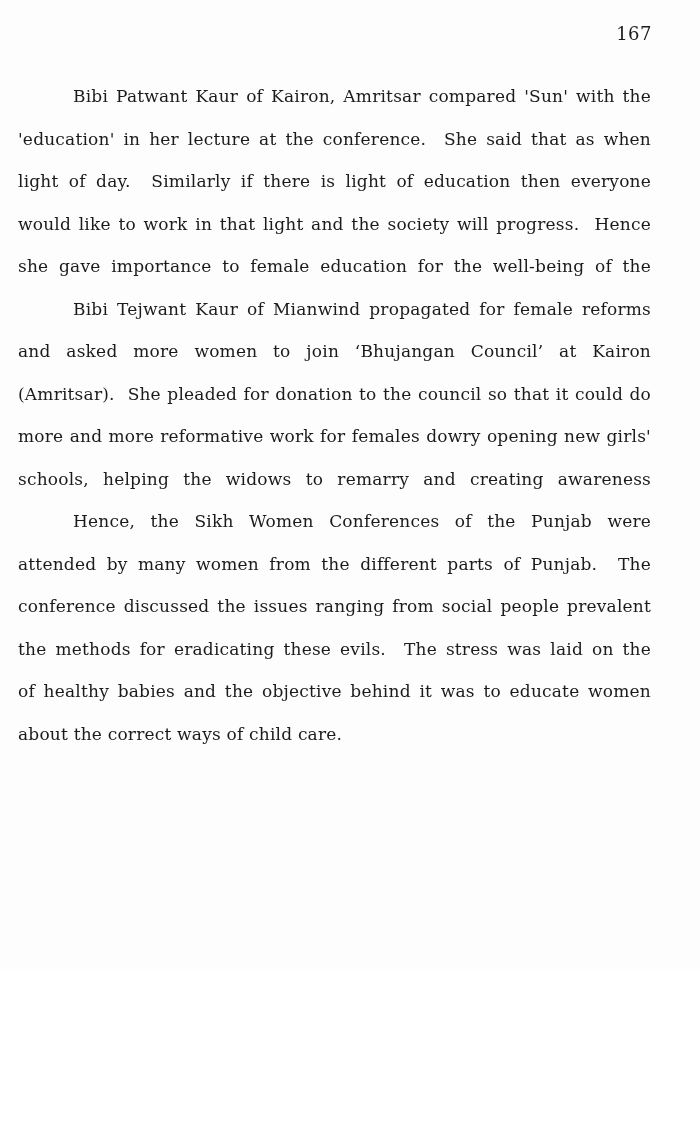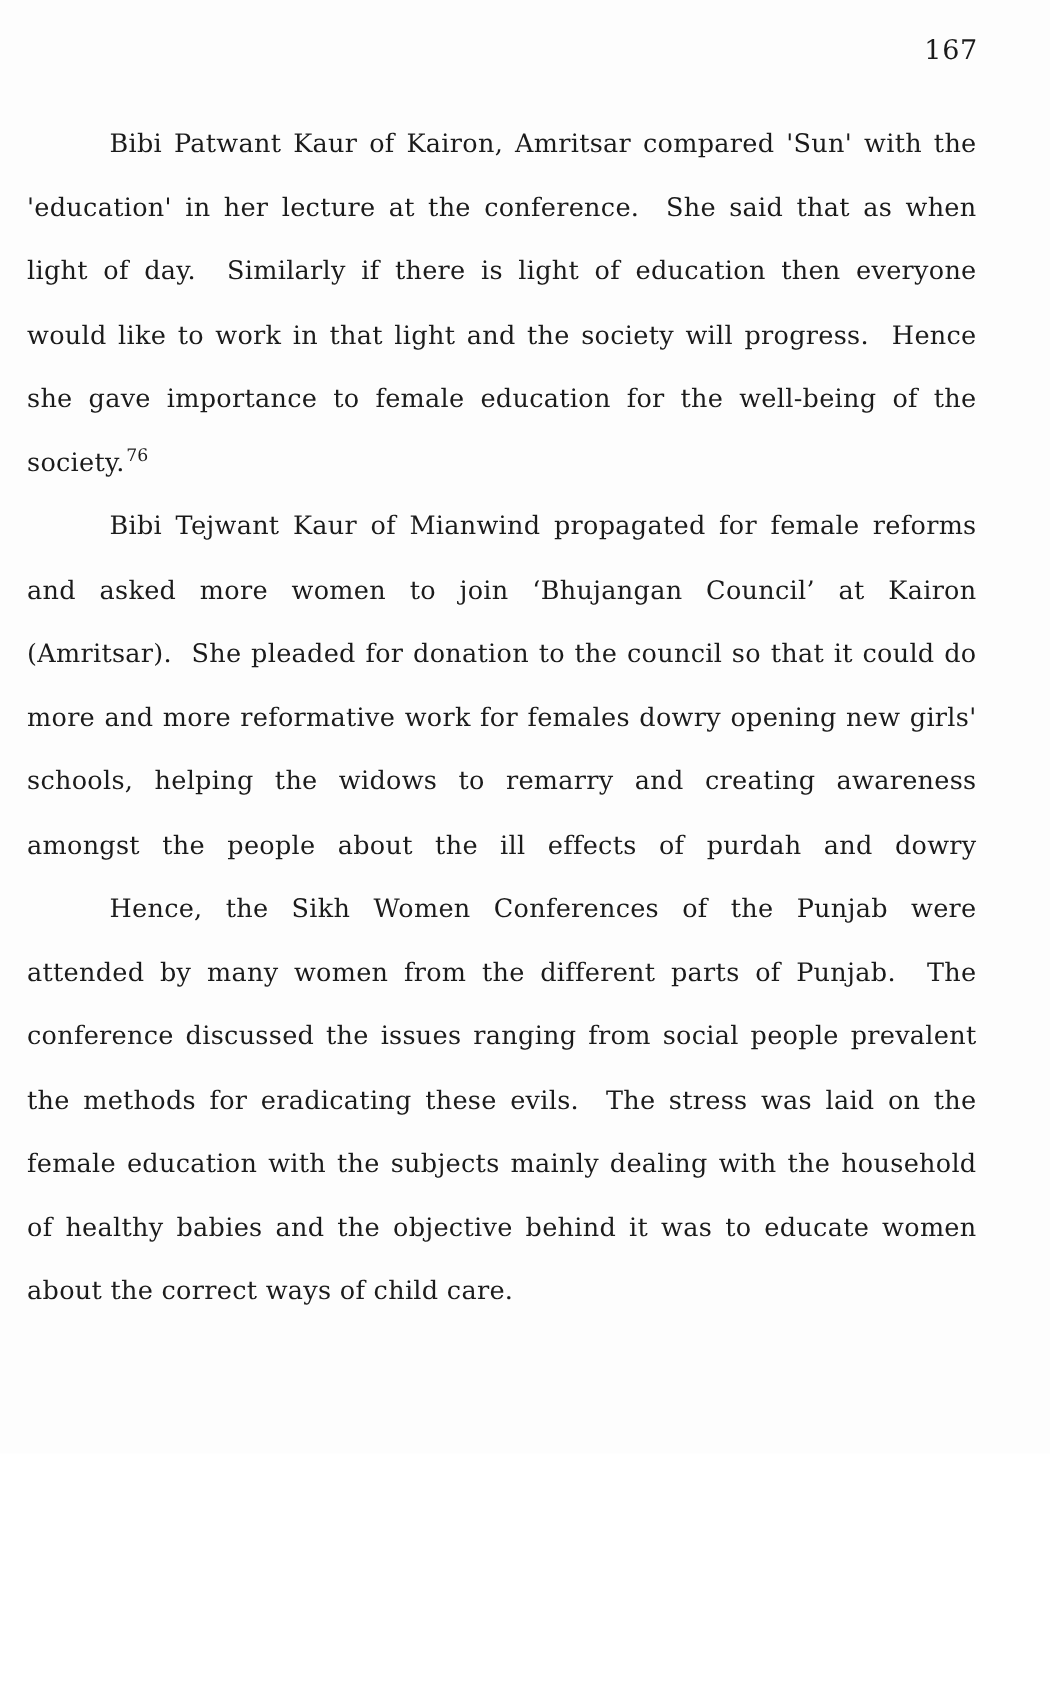--- a/index.html
+++ b/index.html
@@ -68,36 +68,33 @@
 <div class="page" style="background: rgb(253, 253, 253); color: rgb(27, 27, 27);">
   <div class="page-number">167</div>
 
   <div class="body-text" id="body-text">
       <div class="paragraph">
         <div class="line">Bibi Patwant Kaur of Kairon, Amritsar compared 'Sun' with the</div>
         <div class="line">'education' in her lecture at the conference.&nbsp; She said that as when</div>
         <div class="line">light of day.&nbsp; Similarly if there is light of education then everyone</div>
         <div class="line">would like to work in that light and the society will progress.&nbsp; Hence</div>
         <div class="line">she gave importance to female education for the well-being of the</div>
-        <div class="line last">society.<sup class="fnref">76</sup></div>
       </div>
       <div class="paragraph">
         <div class="line">Bibi Tejwant Kaur of Mianwind propagated for female reforms</div>
         <div class="line">and asked more women to join ‘Bhujangan Council’ at Kairon</div>
         <div class="line">(Amritsar).&nbsp; She pleaded for donation to the council so that it could do</div>
         <div class="line">more and more reformative work for females dowry opening new girls'</div>
         <div class="line">schools, helping the widows to remarry and creating awareness</div>
-        <div class="line">amongst the people about the ill effects of purdah and dowry</div>
       </div>
       <div class="paragraph">
         <div class="line">Hence, the Sikh Women Conferences of the Punjab were</div>
         <div class="line">attended by many women from the different parts of Punjab.&nbsp; The</div>
         <div class="line">conference discussed the issues ranging from social people prevalent to</div>
         <div class="line">the methods for eradicating these evils.&nbsp; The stress was laid on the</div>
-        <div class="line">female education with the subjects mainly dealing with the household</div>
         <div class="line">of healthy babies and the objective behind it was to educate women</div>
         <div class="line last">about the correct ways of child care.</div>
       </div>
     </div>
 
   <div class="fn-sep" style="border-top-color: rgb(43, 43, 43);"></div>
 
   <div class="footnotes" id="footnote-list">
       <div class="fn-row"><span class="fn-num">76</span><span class="fn-text"><span class="fn-src">Ibid</span>, pp. 13-19.</span></div>
       <div class="fn-row"><span class="fn-num">77</span><span class="fn-text"><span class="fn-src">Ibid</span>, pp. 19-24.</span></div>

